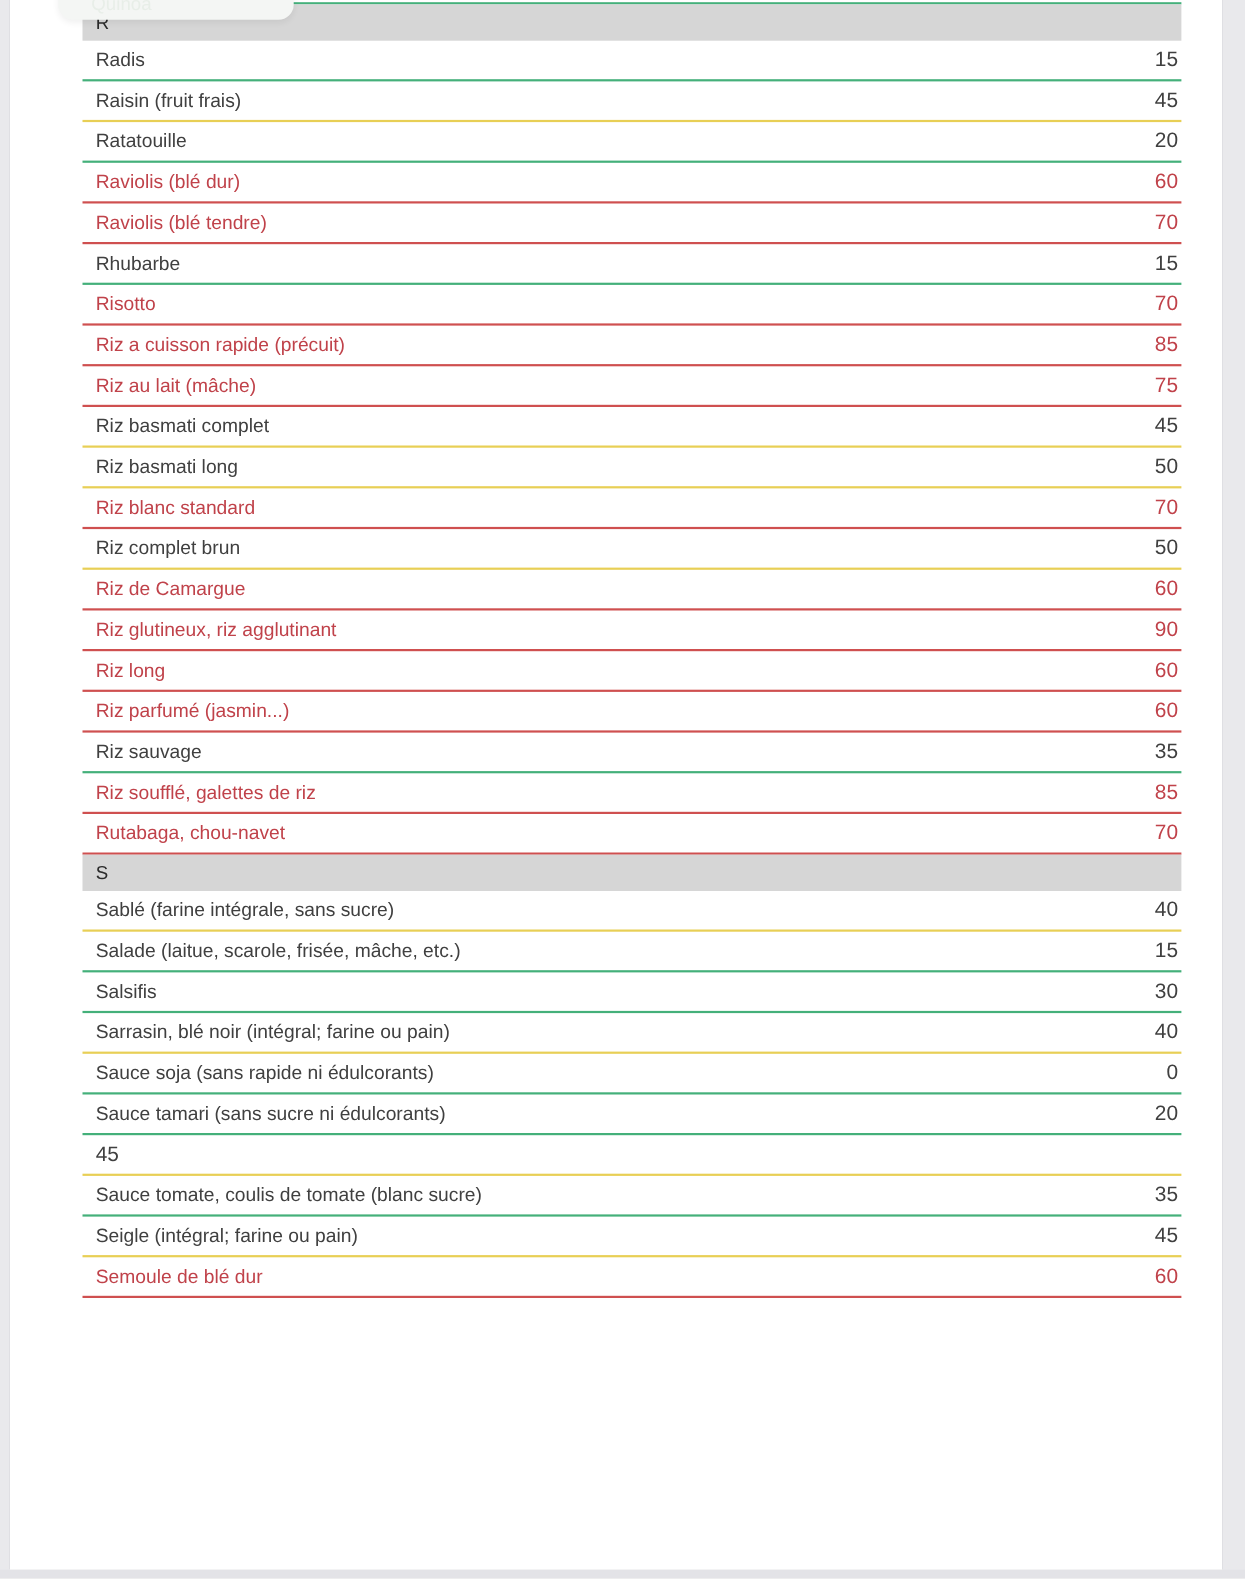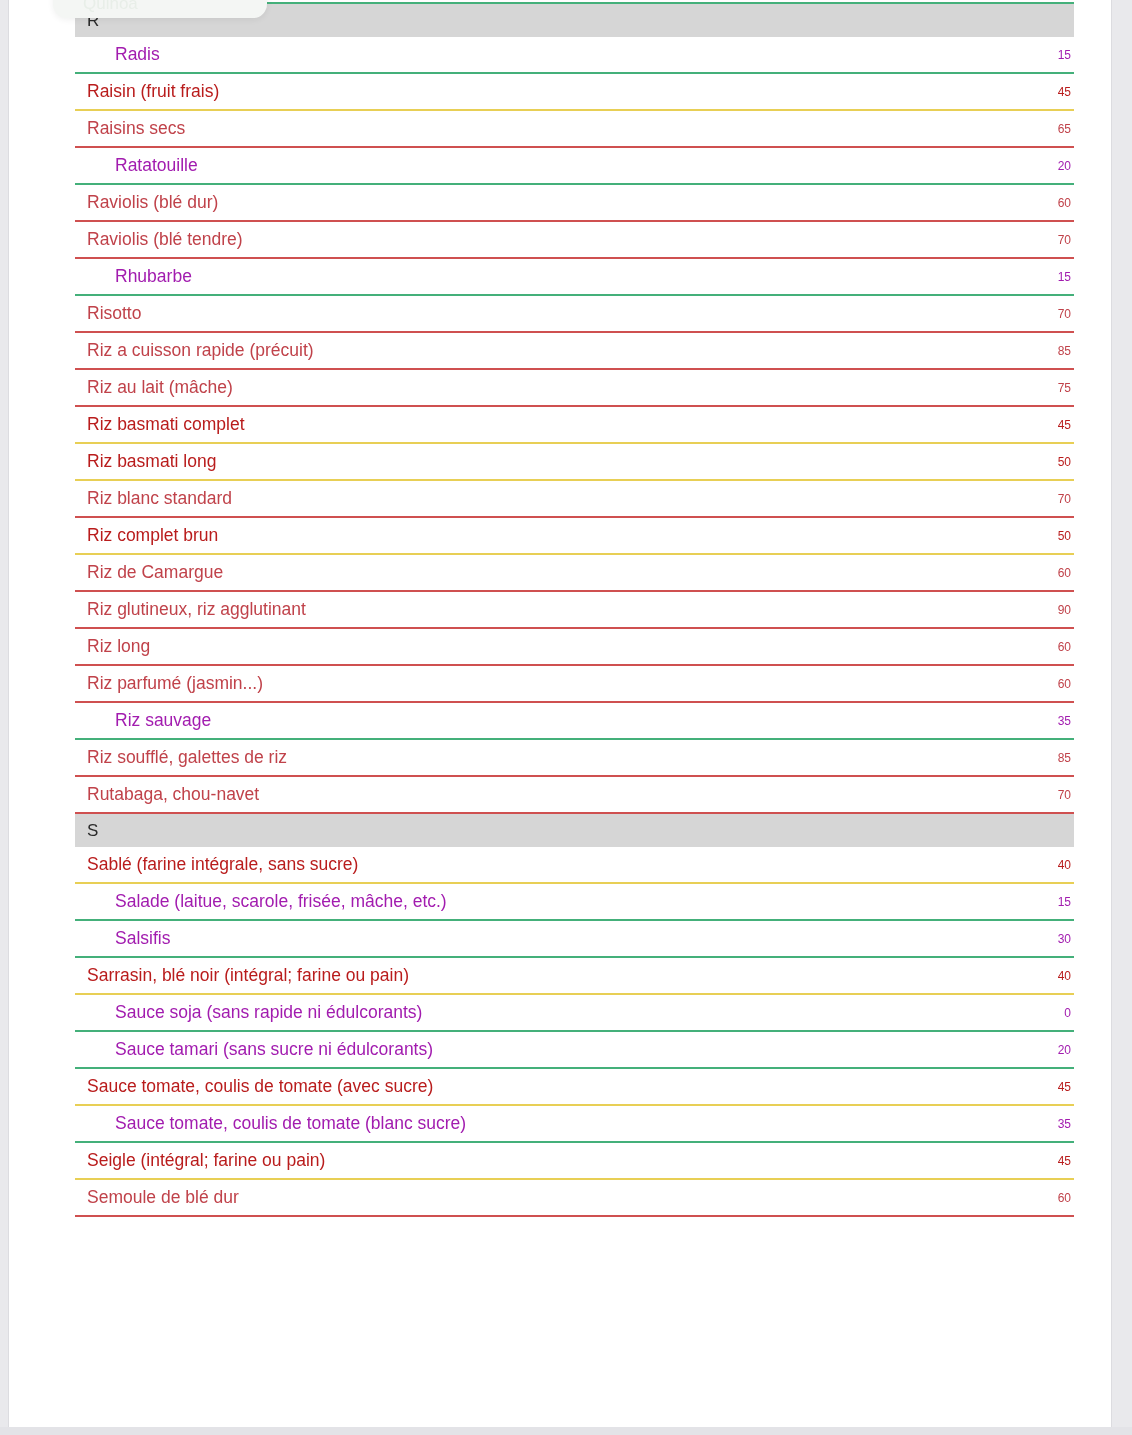--- a/index.html
+++ b/index.html
@@ -64,33 +64,33 @@
     box-sizing: border-box;
     padding: 0 2px 0 12px;
     border-bottom-width: 2px;
     border-bottom-style: solid;
   }
   .gi-row .food-name {
     font-size: 17.5px;
     white-space: nowrap;
   }
   .gi-row .gi-value {
-    font-size: 12px;
+    font-size: 19px;
     text-align: right;
     white-space: nowrap;
     padding-right: 1px;
   }
 
   
   .level-low .food-name,
-  .level-low .gi-value { color: #a21caf; margin-left: 28px; }
+  .level-low .gi-value { color: #404040; }
   .level-low { border-bottom-color: #44b07a; }
 
   .level-medium .food-name,
-  .level-medium .gi-value { color: #b91c1c; }
+  .level-medium .gi-value { color: #404040; }
   .level-medium { border-bottom-color: #e8cf55; }
 
   .level-high .food-name,
   .level-high .gi-value { color: #c0424a; }
   .level-high { border-bottom-color: #cf5050; }
 
   
   .gi-row.clipped {
     height: 18px;
     align-items: flex-end;
@@ -130,24 +130,20 @@
         </div>
         <div class="section-header">R</div>
         <div class="gi-row level-low">
           <span class="food-name">Radis</span>
           <span class="gi-value">15</span>
         </div>
         <div class="gi-row level-medium">
           <span class="food-name">Raisin (fruit frais)</span>
           <span class="gi-value">45</span>
         </div>
-        <div class="gi-row level-high">
-          <span class="food-name">Raisins secs</span>
-          <span class="gi-value">65</span>
-        </div>
         <div class="gi-row level-low">
           <span class="food-name">Ratatouille</span>
           <span class="gi-value">20</span>
         </div>
         <div class="gi-row level-high">
           <span class="food-name">Raviolis (blé dur)</span>
           <span class="gi-value">60</span>
         </div>
         <div class="gi-row level-high">
           <span class="food-name">Raviolis (blé tendre)</span>
@@ -232,21 +228,20 @@
         </div>
         <div class="gi-row level-low">
           <span class="food-name">Sauce soja (sans rapide ni édulcorants)</span>
           <span class="gi-value">0</span>
         </div>
         <div class="gi-row level-low">
           <span class="food-name">Sauce tamari (sans sucre ni édulcorants)</span>
           <span class="gi-value">20</span>
         </div>
         <div class="gi-row level-medium">
-          <span class="food-name">Sauce tomate, coulis de tomate (avec sucre)</span>
           <span class="gi-value">45</span>
         </div>
         <div class="gi-row level-low">
           <span class="food-name">Sauce tomate, coulis de tomate (blanc sucre)</span>
           <span class="gi-value">35</span>
         </div>
         <div class="gi-row level-medium">
           <span class="food-name">Seigle (intégral; farine ou pain)</span>
           <span class="gi-value">45</span>
         </div>

